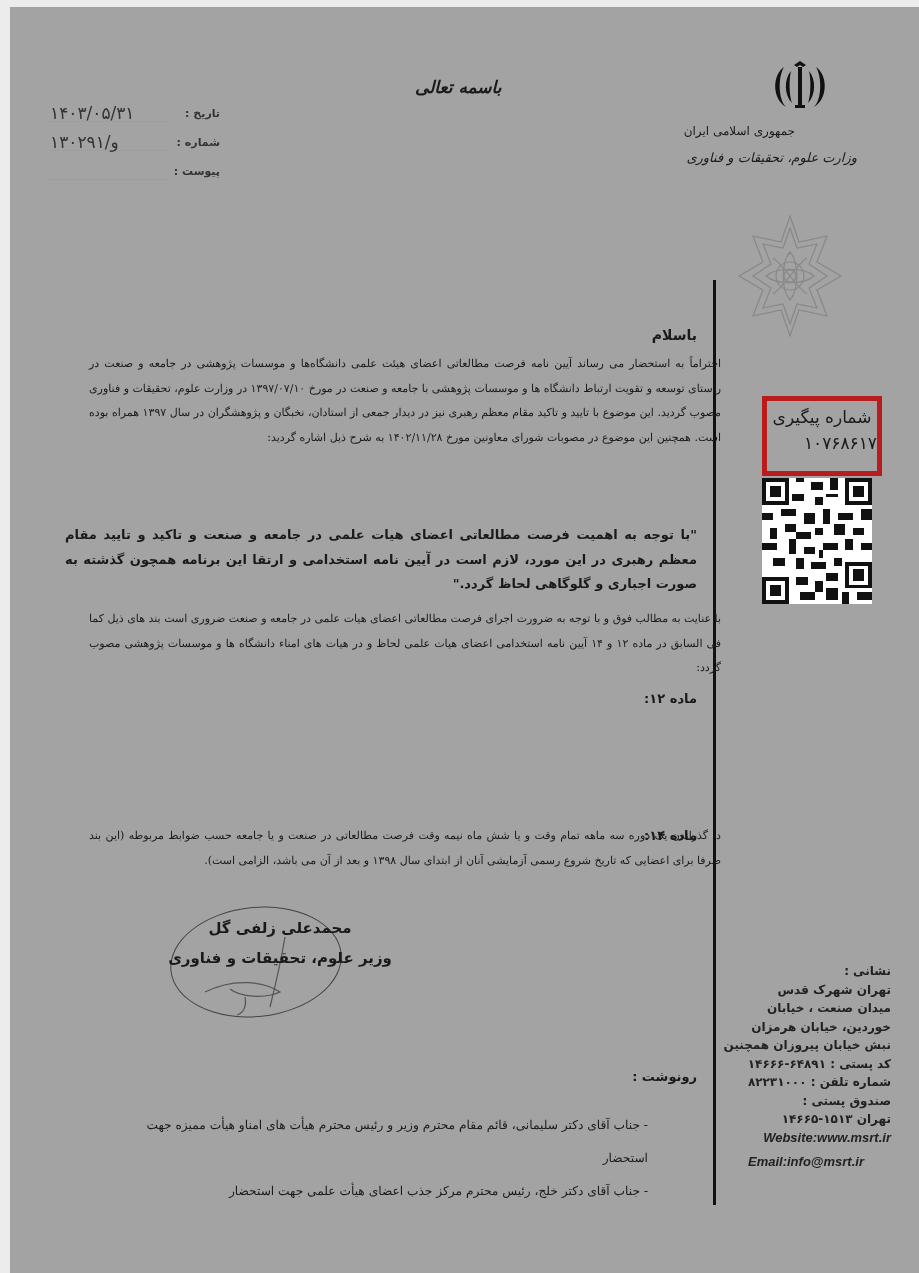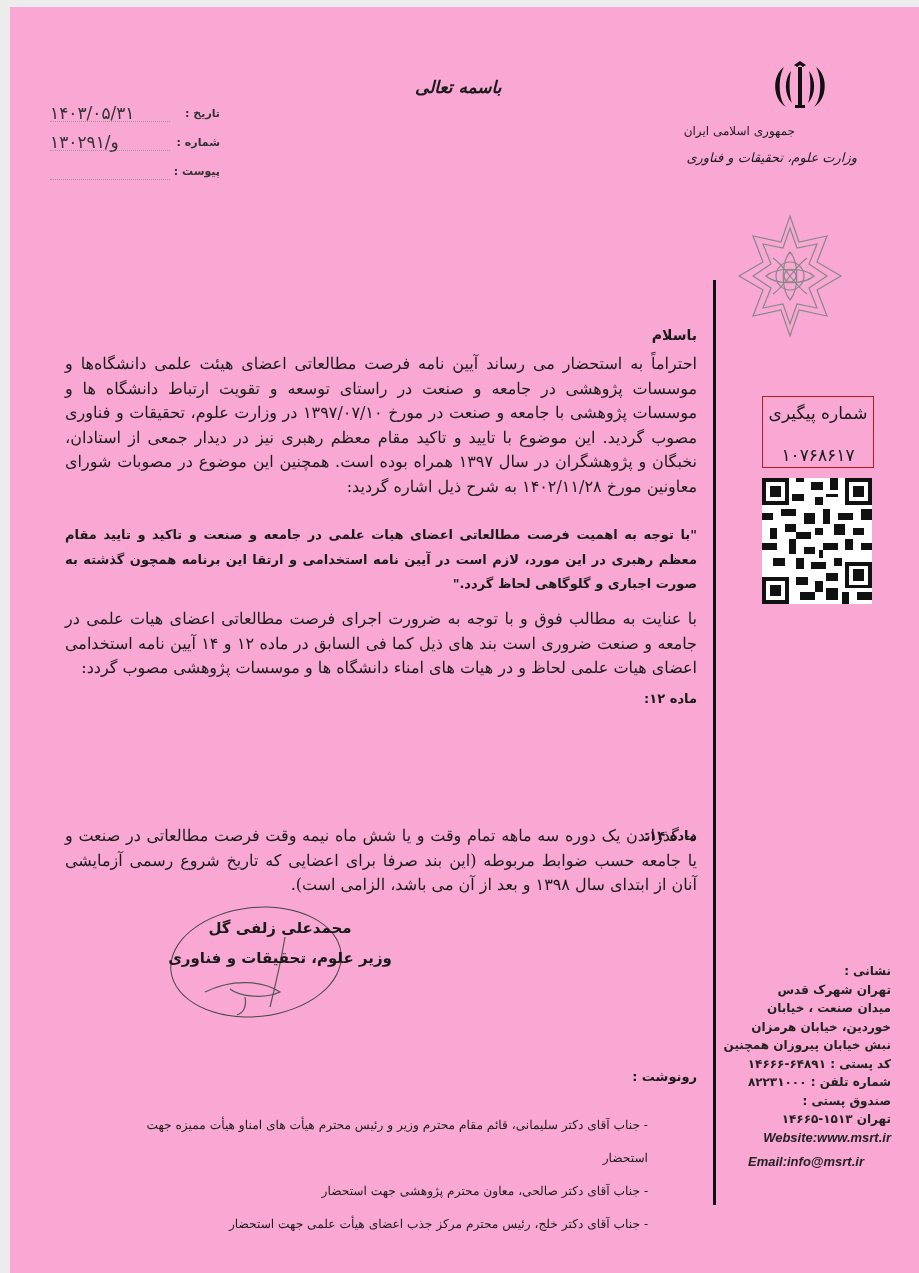--- a/index.html
+++ b/index.html
@@ -5,53 +5,53 @@
   html, body { margin: 0; padding: 0; }
   body {
     width: 919px; height: 1273px; overflow: hidden;
     background: #ececec;
     font-family: "DejaVu Serif", serif;
     color: #1a1a1a;
   }
   .page {
     position: absolute; left: 10px; top: 7px;
     width: 909px; height: 1266px;
-    background: #f9a8d4;
+    background: #a3a3a3;
   }
   
   .meta-row { position: absolute; left: 40px; width: 170px; height: 24px; direction: rtl; font-family: "DejaVu Sans", sans-serif; }
   .meta-label { position: absolute; right: 0; top: 4px; font-size: 11px; font-weight: bold; color: #333; }
   .meta-line { position: absolute; right: 50px; left: 0; top: 18px; border-bottom: 1px dotted #999; }
   .meta-value { position: absolute; left: 0; top: 0px; font-size: 17px; letter-spacing: 1px; color: #333; font-family: "DejaVu Sans", sans-serif; direction: ltr; }
 
   .bismillah { position: absolute; left: 405px; top: 70px; font-size: 17px; font-style: italic; font-weight: bold; direction: rtl; font-family: "DejaVu Serif", serif; }
 
   
   .emblem { position: absolute; left: 760px; top: 52px; width: 60px; height: 52px; }
   .logo-line1 { position: absolute; right: 124px; top: 117px; font-size: 12px; direction: rtl; font-family: "DejaVu Serif", serif; }
   .logo-line2 { position: absolute; right: 62px; top: 143px; font-size: 13px; font-style: italic; direction: rtl; font-family: "DejaVu Serif", serif; }
 
   
   .vline { position: absolute; left: 703px; top: 273px; width: 3px; height: 925px; background: #111; }
   .ornament { position: absolute; left: 727px; top: 205px; width: 106px; height: 128px; }
-  .tracking-box { position: absolute; left: 752px; top: 389px; width: 110px; height: 70px; border: 1px solid #b91c1c; direction: rtl; text-align: center; font-family: "DejaVu Sans", sans-serif; }
+  .tracking-box { position: absolute; left: 752px; top: 389px; width: 110px; height: 70px; border: 5px solid #b91c1c; direction: rtl; text-align: center; font-family: "DejaVu Sans", sans-serif; }
   .tracking-title { font-size: 17px; margin-top: 6px; }
-  .tracking-num { font-size: 17px; margin-top: 22px; letter-spacing: 2px; }
+  .tracking-num { font-size: 17px; margin-top: 6px; letter-spacing: 2px; text-align: right; }
   .qr { position: absolute; left: 752px; top: 470px; width: 110px; height: 128px; }
 
   .address { position: absolute; right: 28px; top: 955px; width: 170px; direction: rtl; text-align: right; font-family: "DejaVu Sans", sans-serif; font-size: 12px; font-weight: bold; line-height: 18.5px; color: #222; }
   .address .l { white-space: nowrap; }
   .address .web, .address .mail { direction: ltr; text-align: right; font-style: italic; font-family: "Liberation Sans", sans-serif; font-size: 13px; }
   .address .mail { margin-top: 6px; text-align: center; }
 
   
   .content { position: absolute; left: 55px; width: 632px; direction: rtl; text-align: justify; font-family: "DejaVu Serif", serif; }
   .recipient { position: absolute; left: 240px; width: 447px; top: 278px; direction: rtl; text-align: right; font-size: 14px; font-weight: bold; font-family: "DejaVu Sans", sans-serif; }
   .salutation { top: 320px; font-size: 14px; font-weight: bold; font-family: "DejaVu Sans", sans-serif; }
-  .para { font-size: 16px; line-height: 24.6px; }
+  .para { font-size: 11px; line-height: 24.6px; margin-left: 24px; }
   .p1 { top: 345px; }
   .quote { top: 516px; font-size: 13px; font-weight: bold; line-height: 24.5px; font-family: "DejaVu Sans", sans-serif; }
   .p2 { top: 600px; }
   .art12 { top: 684px; font-size: 13px; font-weight: bold; font-family: "DejaVu Sans", sans-serif; }
   .art12-text { top: 708px; }
   .art14 { top: 793px; font-size: 13px; font-weight: bold; font-family: "DejaVu Sans", sans-serif; margin-top: 28px; }
   .art14-text { top: 817px; }
 
   
   .sig-oval { position: absolute; left: 160px; top: 900px; width: 170px; height: 108px; border: 1.5px solid #444; border-radius: 50%; transform: rotate(-6deg); }
@@ -201,17 +201,16 @@
     <path d="M100 0 C95 30 90 50 85 70" stroke="#555" fill="none" stroke-width="1.2"></path>
     <path d="M20 55 C50 40 80 45 95 55 C80 62 55 60 45 52" stroke="#555" fill="none" stroke-width="1.2"></path>
     <path d="M60 60 C62 70 58 76 52 78" stroke="#555" fill="none" stroke-width="1.2"></path>
   </svg>
   <div class="sig-name">محمدعلی زلفی گل</div>
   <div class="sig-title">وزیر علوم، تحقیقات و فناوری</div>
 
   <div class="cc-title">رونوشت :</div>
   <div class="cc-list">
     <div class="cc-item">- جناب آقای دکتر سلیمانی، قائم مقام محترم وزیر و رئیس محترم هیأت های امناو هیأت ممیزه جهت استحضار</div>
-    <div class="cc-item">- جناب آقای دکتر صالحی، معاون محترم پژوهشی جهت استحضار</div>
     <div class="cc-item">- جناب آقای دکتر خلج، رئیس محترم مرکز جذب اعضای هیأت علمی جهت استحضار</div>
   </div>
 
 </div>
 
 </body></html>

